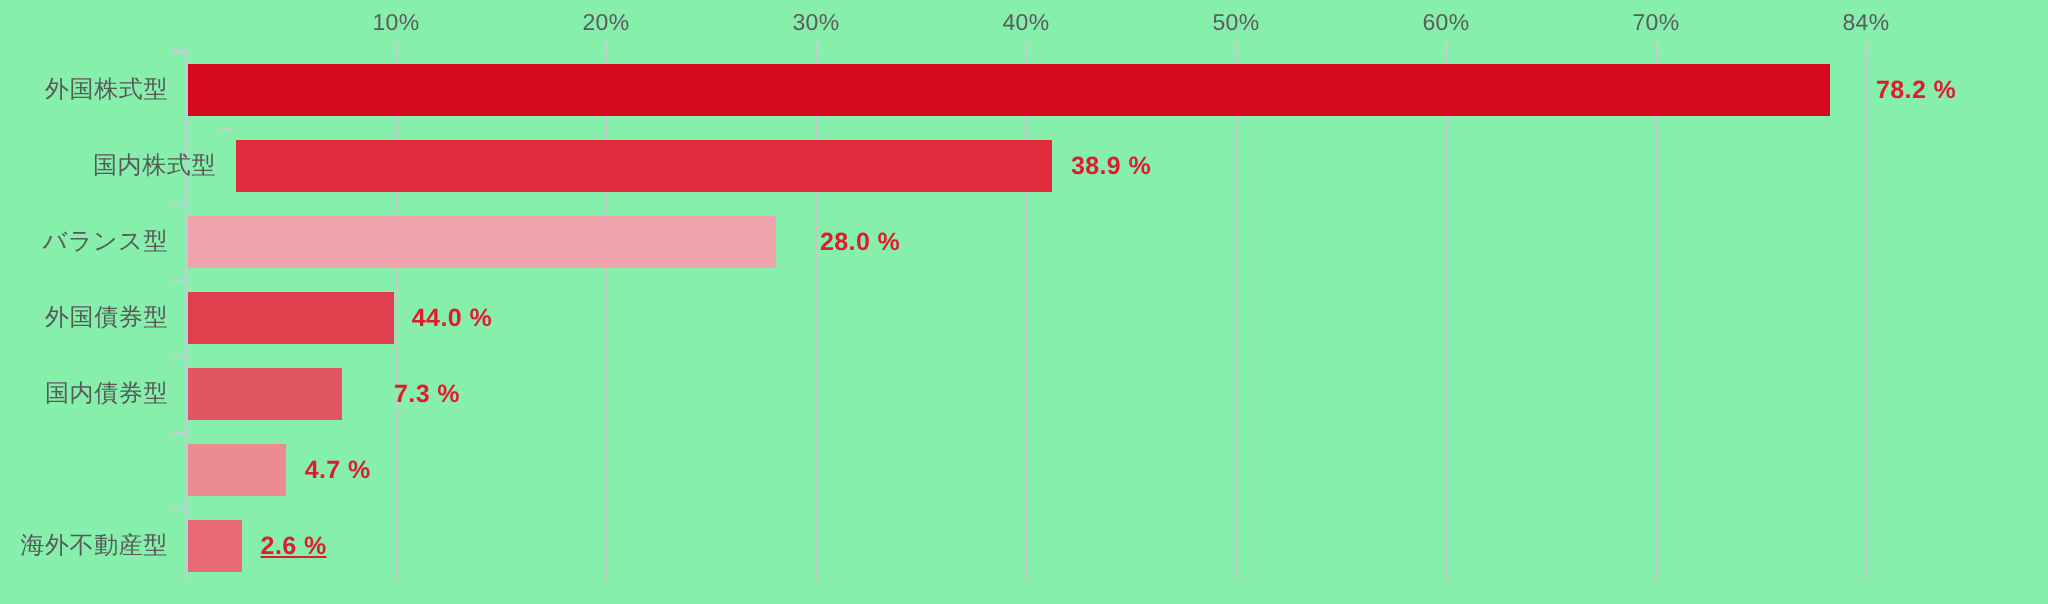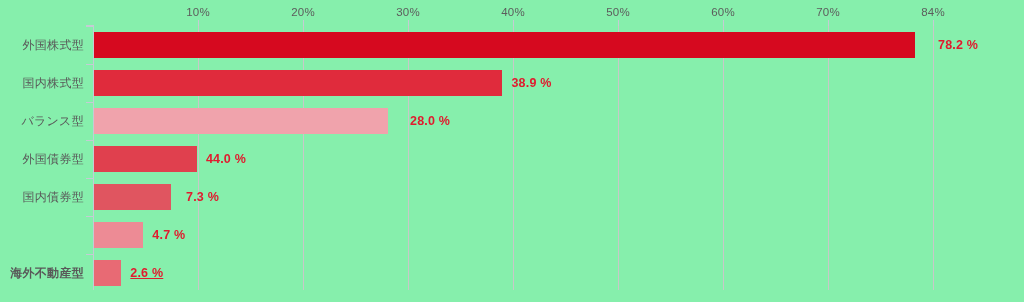--- a/index.html
+++ b/index.html
@@ -153,21 +153,21 @@
         <div class="gridline" style="left: 735px; background: rgb(200, 200, 200);"></div>
         <div class="gridline" style="left: 840px; background: rgb(200, 200, 200);"></div>
       </div>
     <div id="rows-layer">
         <div class="row" style="top: 0px;">
           <div class="row-tick" style="background: rgb(196, 204, 212);"></div>
           <div class="cat-label" style="color: rgb(89, 89, 89);">外国株式型</div>
           <div class="bar" style="width: 821.1px; background: rgb(214, 9, 31);"></div>
           <div class="bar-value" style="left: 845px; color: rgb(224, 27, 46);">78.2 %</div>
         </div>
-        <div class="row" style="top: 38px;">
+        <div class="row" style="top: 38px; margin-left: 24px;">
           <div class="row-tick" style="background: rgb(196, 204, 212);"></div>
           <div class="cat-label" style="color: rgb(89, 89, 89);">国内株式型</div>
           <div class="bar" style="width: 408.45px; background: rgb(224, 43, 60);"></div>
           <div class="bar-value" style="left: 418.45px; color: rgb(224, 27, 46);">38.9 %</div>
         </div>
         <div class="row" style="top: 76px;">
           <div class="row-tick" style="background: rgb(196, 204, 212);"></div>
           <div class="cat-label" style="color: rgb(89, 89, 89);">バランス型</div>
           <div class="bar" style="width: 294px; background: rgb(240, 163, 172);"></div>
           <div class="bar-value" style="left: 317px; color: rgb(224, 27, 46);">28.0 %</div>
@@ -175,29 +175,29 @@
         <div class="row" style="top: 114px;">
           <div class="row-tick" style="background: rgb(196, 204, 212);"></div>
           <div class="cat-label" style="color: rgb(89, 89, 89); margin-left: 23px;">外国債券型</div>
           <div class="bar" style="width: 102.9px; background: rgb(224, 64, 78);"></div>
           <div class="bar-value" style="left: 112.9px; color: rgb(224, 27, 46);">44.0 %</div>
         </div>
         <div class="row" style="top: 152px;">
           <div class="row-tick" style="background: rgb(196, 204, 212);"></div>
           <div class="cat-label" style="color: rgb(89, 89, 89);">国内債券型</div>
           <div class="bar" style="width: 76.65px; background: rgb(224, 85, 96);"></div>
-          <div class="bar-value" style="left: 93px; color: rgb(224, 27, 46);">7.3 %</div>
+          <div class="bar-value" style="left: 104px; color: rgb(224, 27, 46);">7.3 %</div>
         </div>
         <div class="row" style="top: 190px;">
           <div class="row-tick" style="background: rgb(196, 204, 212);"></div>
           <div class="bar" style="width: 49.35px; background: rgb(237, 139, 149);"></div>
           <div class="bar-value" style="left: 59.35px; color: rgb(224, 27, 46);">4.7 %</div>
         </div>
         <div class="row" style="top: 228px;">
           <div class="row-tick" style="background: rgb(196, 204, 212);"></div>
-          <div class="cat-label" style="color: rgb(89, 89, 89); font-weight: bold;">海外不動産型</div>
+          <div class="cat-label" style="color: rgb(89, 89, 89);">海外不動産型</div>
           <div class="bar" style="width: 27.3px; background: rgb(232, 106, 116);"></div>
           <div class="bar-value" style="left: 37.3px; color: rgb(224, 27, 46); text-decoration: underline;">2.6 %</div>
         </div>
       </div>
   </div>
 
 </div>
 
 </body></html>

